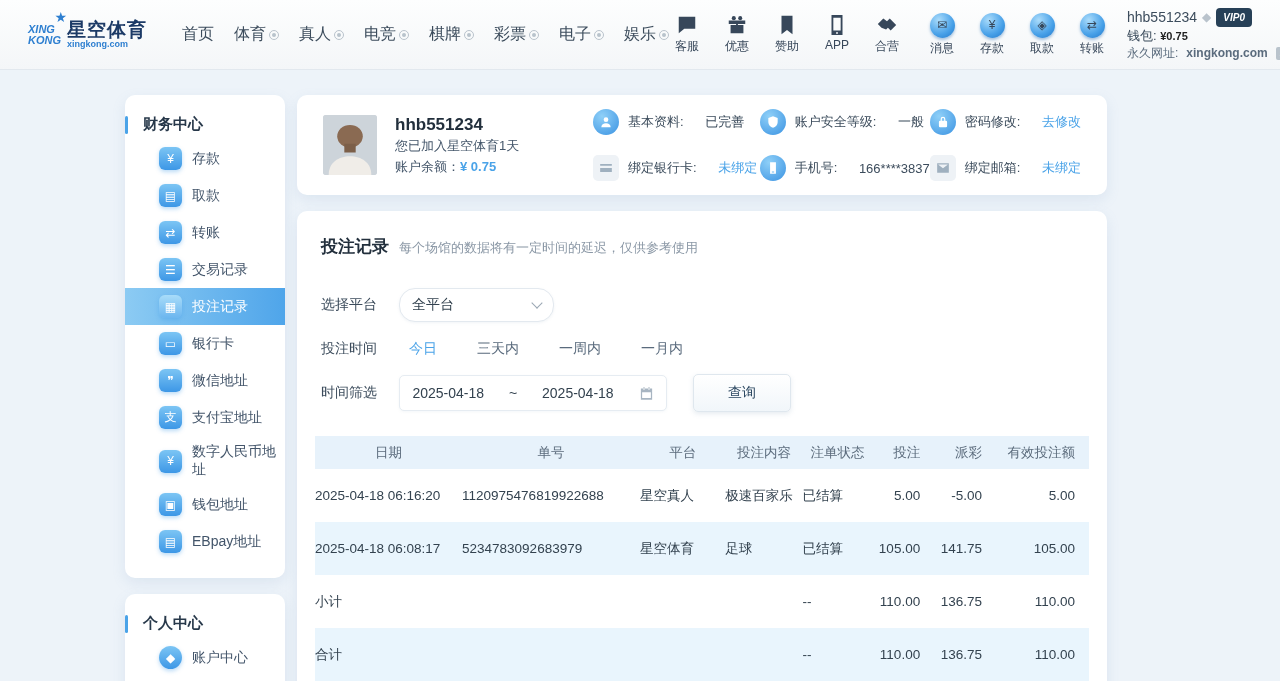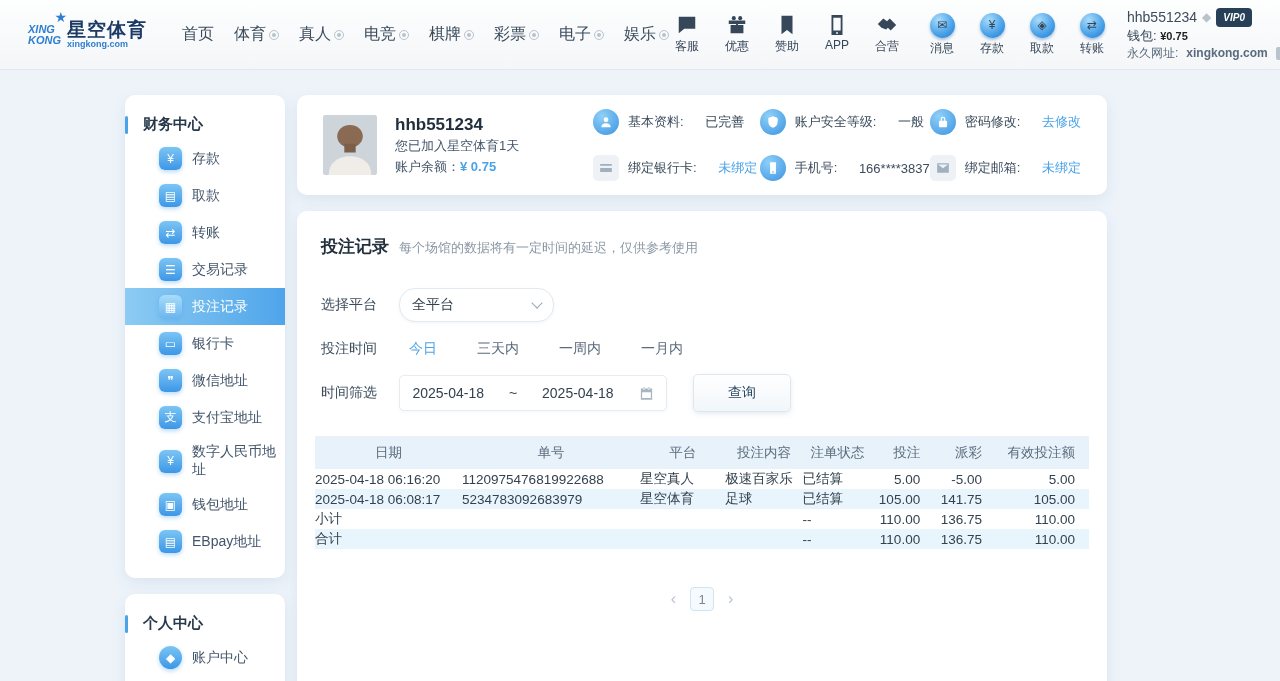--- a/index.html
+++ b/index.html
@@ -96,21 +96,21 @@
   .date-box { width:268px; height:36px; border:1px solid #e6ecf2; border-radius:5px; background:#fff;
     display:flex; align-items:center; justify-content:space-around; font-size:14px; color:#33424f;
     box-shadow:0 1px 3px rgba(120,150,180,.08); }
   .date-box svg { width:15px; height:15px; fill:#a8b5c2; }
   .query-btn { margin-left:26px; width:98px; height:38px; border:1px solid #dfe7ee; border-radius:5px;
     background:linear-gradient(180deg,#ffffff,#f1f6fa); color:#29455f; font-size:14px; cursor:pointer;
     box-shadow:0 2px 5px rgba(120,150,180,.18); font-family:inherit; }
 
   table.bets { width:100%; border-collapse:collapse; margin-top:24px; font-size:13.5px; }
   table.bets th { background:#e7f2fb; color:#5b6b7c; font-weight:normal; height:33px; }
-  table.bets td { height:20px; color:#33424f; }
+  table.bets td { height:53px; color:#33424f; }
   table.bets th, table.bets td { white-space:nowrap; }
   .col-num { text-align:right !important; padding-right:14px;margin-top:21px; }
   tr.alt { background:#e9f5fd; }
   .status { color:#3b9ae0; }
   .payout-pos { color:#85c3ef; }
   .payout-neg { color:#e05b5b; }
 
   .pagination { display:flex; justify-content:center; align-items:center; gap:14px; margin-top:38px; }
   .pg-arrow { color:#b7c3cf; font-size:16px; cursor:pointer; }
   .pg-num { min-width:24px; height:24px; border:1px solid #cfe4f2; border-radius:4px; background:#f4fafe;

